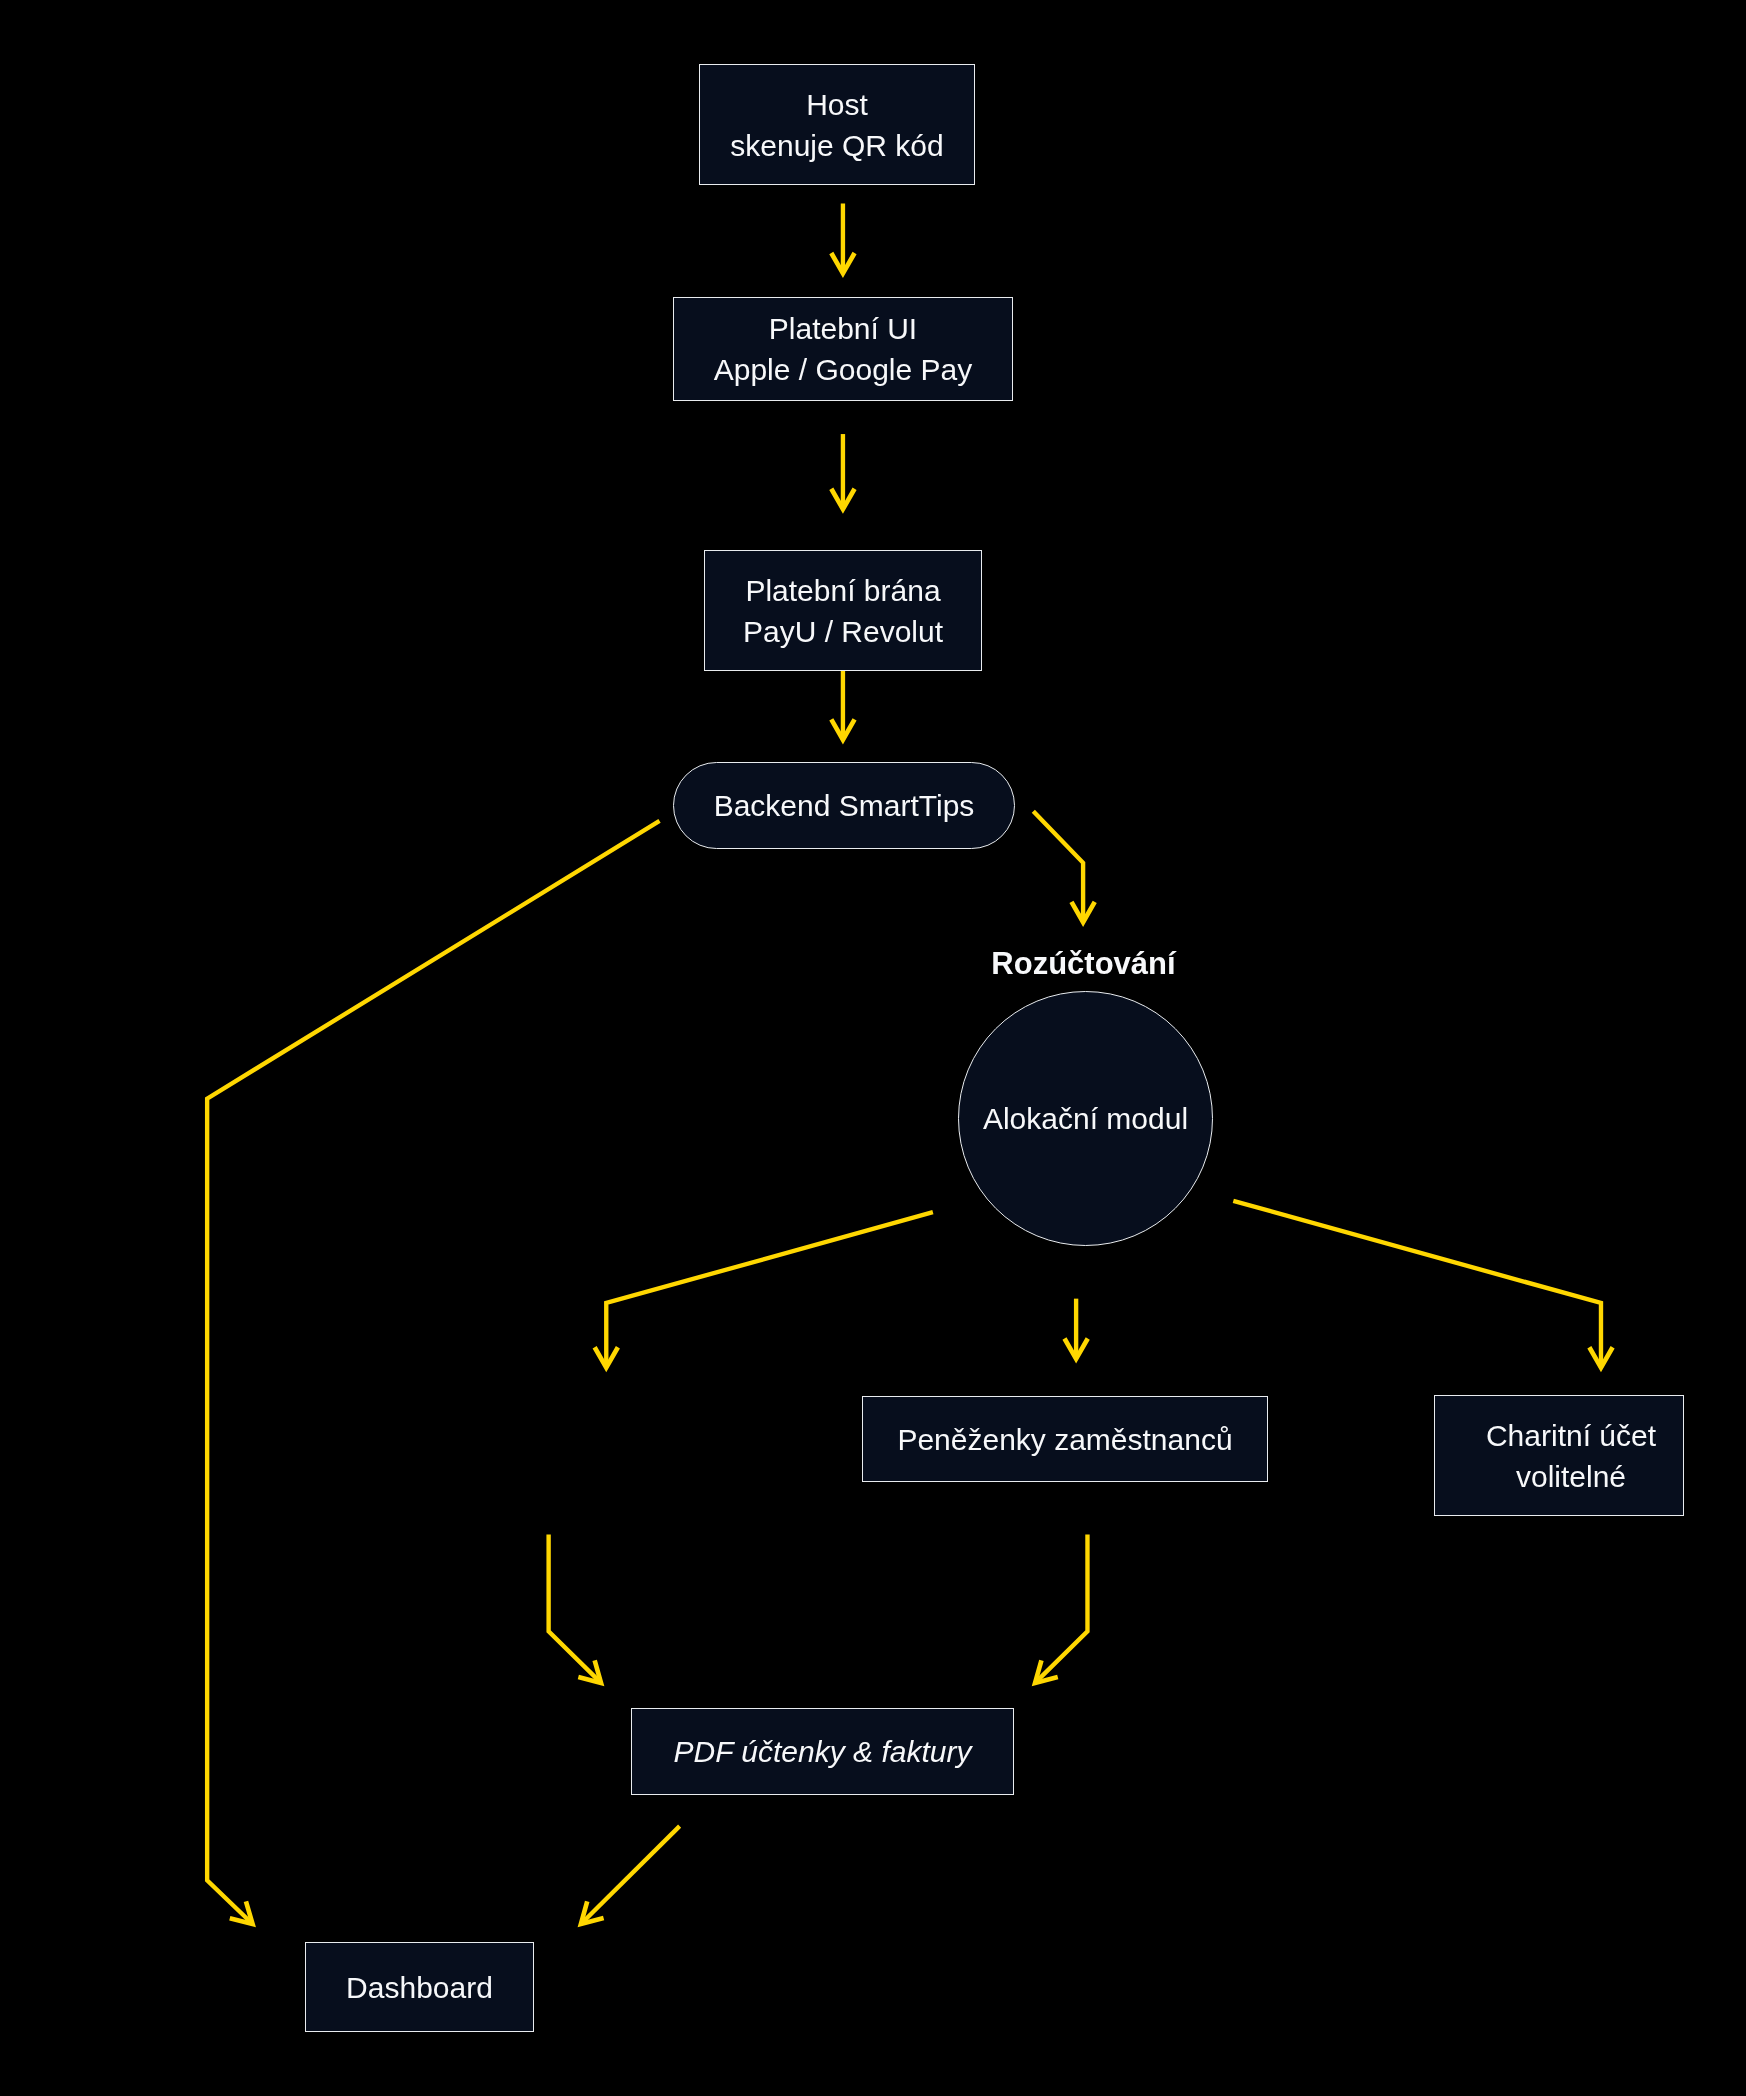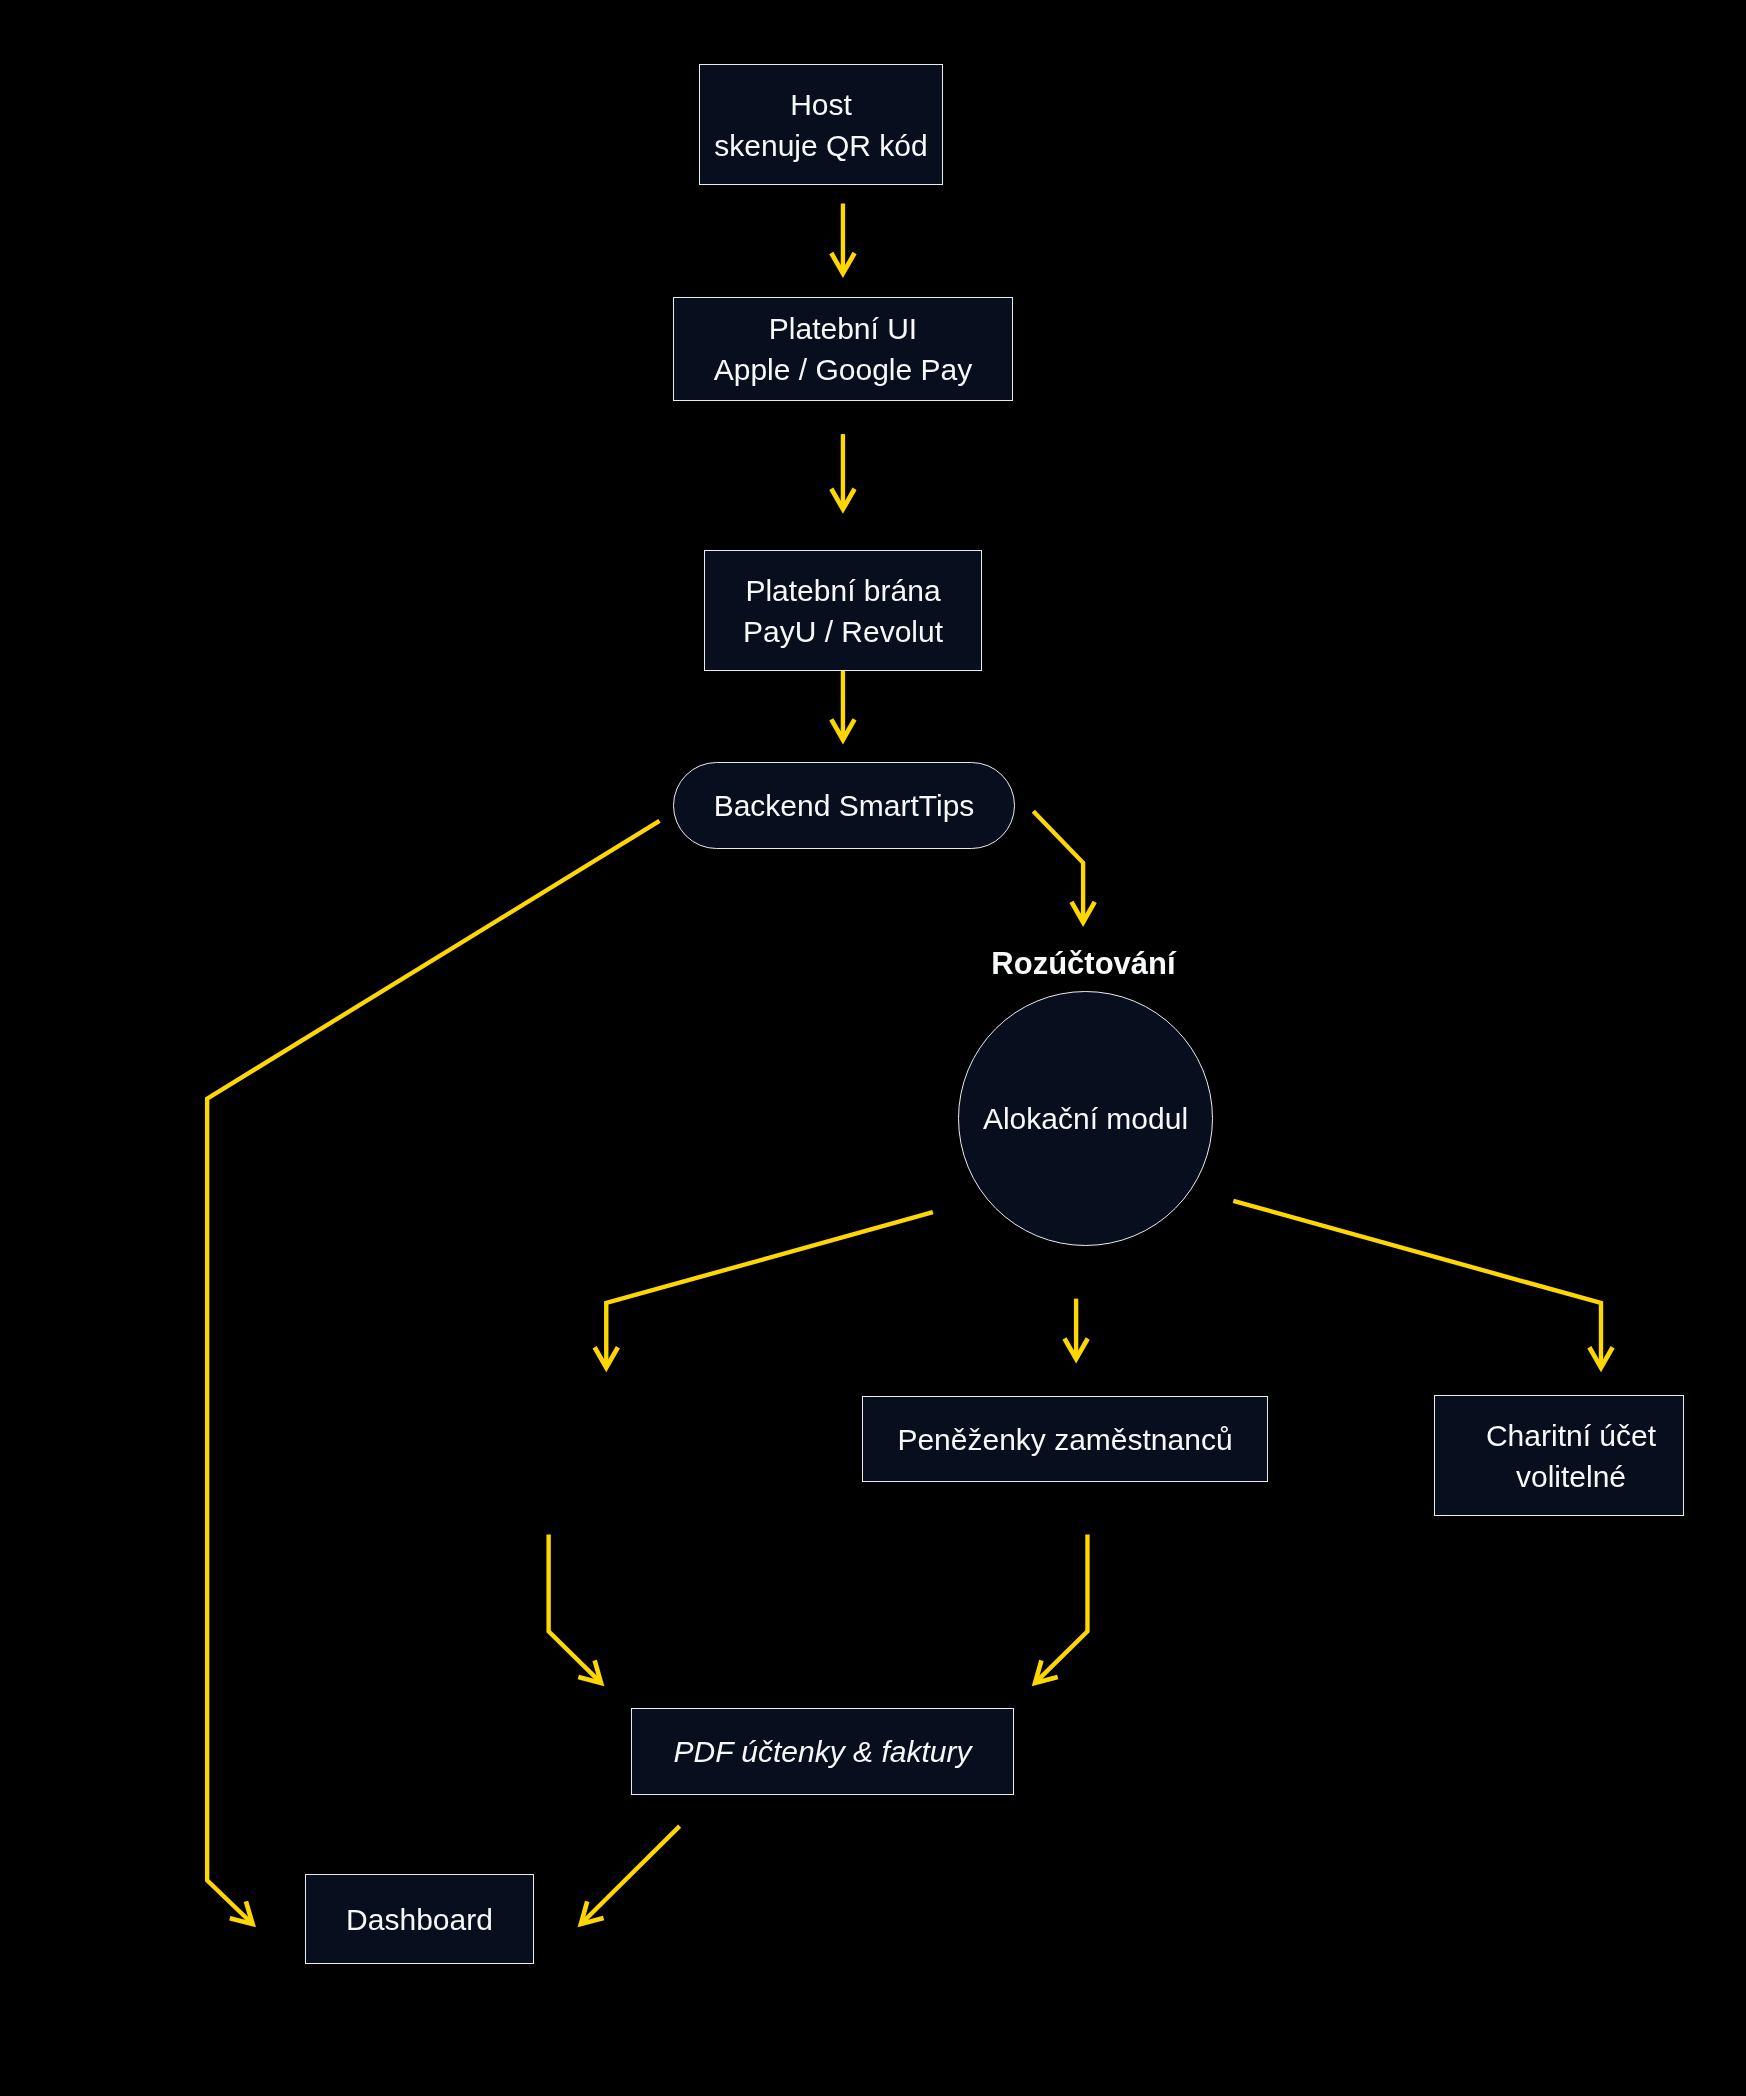--- a/index.html
+++ b/index.html
@@ -33,30 +33,30 @@
   .pill{border-radius:45px;}
   .circle{border-radius:50%;border-width:1.3px;}
   .float-label{
     position:absolute;
     color:var(--text);
     font-size:31px;font-weight:bold;
     text-align:center;
     white-space:nowrap;
   }
   
-  .n-host       {left:699px;  top:64px;   width:244px; height:121px;}
+  .n-host       {left:699px;  top:64px;   width:276px; height:121px;}
   .n-payui      {left:673px;  top:297px;  width:340px; height:104px;}
   .n-gateway    {left:704px;  top:528px;  width:278px; height:121px;margin-top:22px;}
   .n-backend    {left:673px;  top:762px;  width:342px; height:87px;}
   .n-alloc      {left:958px; top:991px; width:255px; height:255px;}
   .n-hotel      {left:405px;  top:1395px; width:311px; height:121px;}
   .n-wallets    {left:862px;  top:1396px; width:406px; height:86px;}
   .n-charity    {left:1434px; top:1395px; width:250px; height:121px;padding-left:24px;}
   .n-pdf        {left:631px;  top:1708px; width:383px; height:87px;font-style:italic;}
-  .n-dashboard  {left:305px;  top:1874px; width:229px; height:90px;}
+  .n-dashboard  {left:305px;  top:1942px; width:229px; height:90px;}
   .l-rozuctovani{left:961px; top:946px; width:245px;}
 </style>
 </head>
 <body>
 
 <div class="stage">
 
   <svg class="arrows" width="1747" height="2096" viewBox="0 0 2000 2400">
     <defs>
       <marker id="arrowhead" viewBox="0 0 12 12" refX="9" refY="6" markerWidth="8" markerHeight="8" orient="auto">

